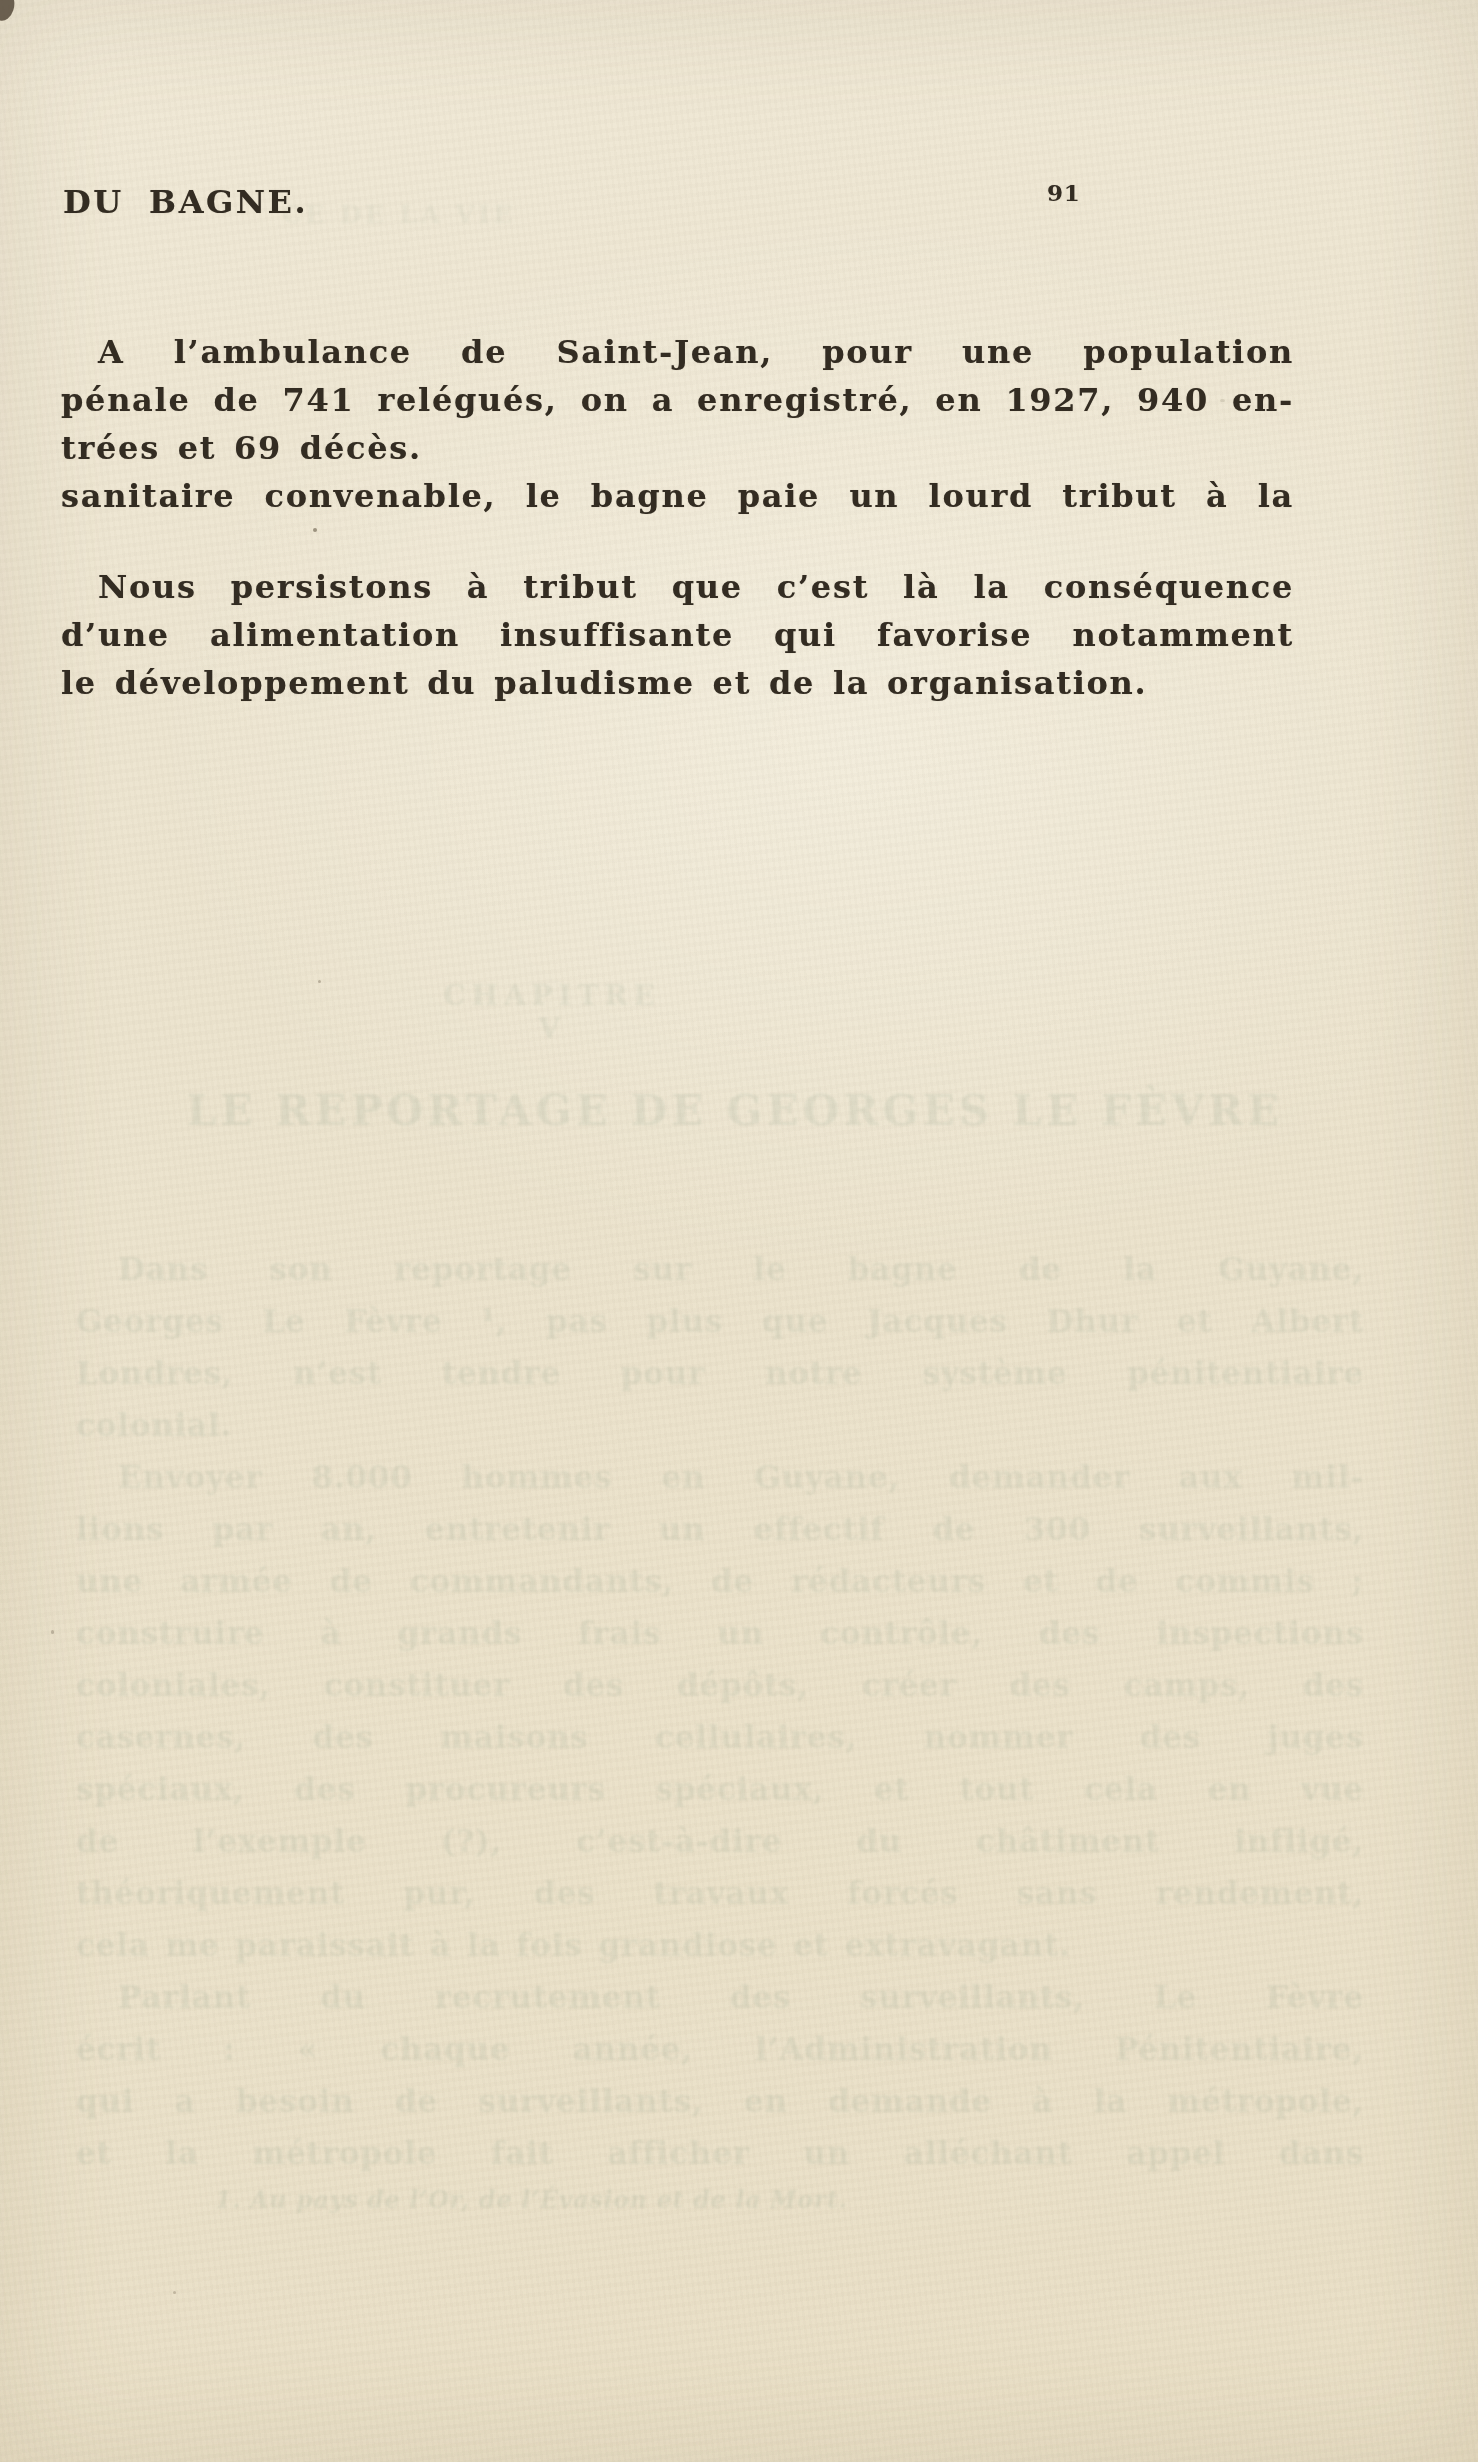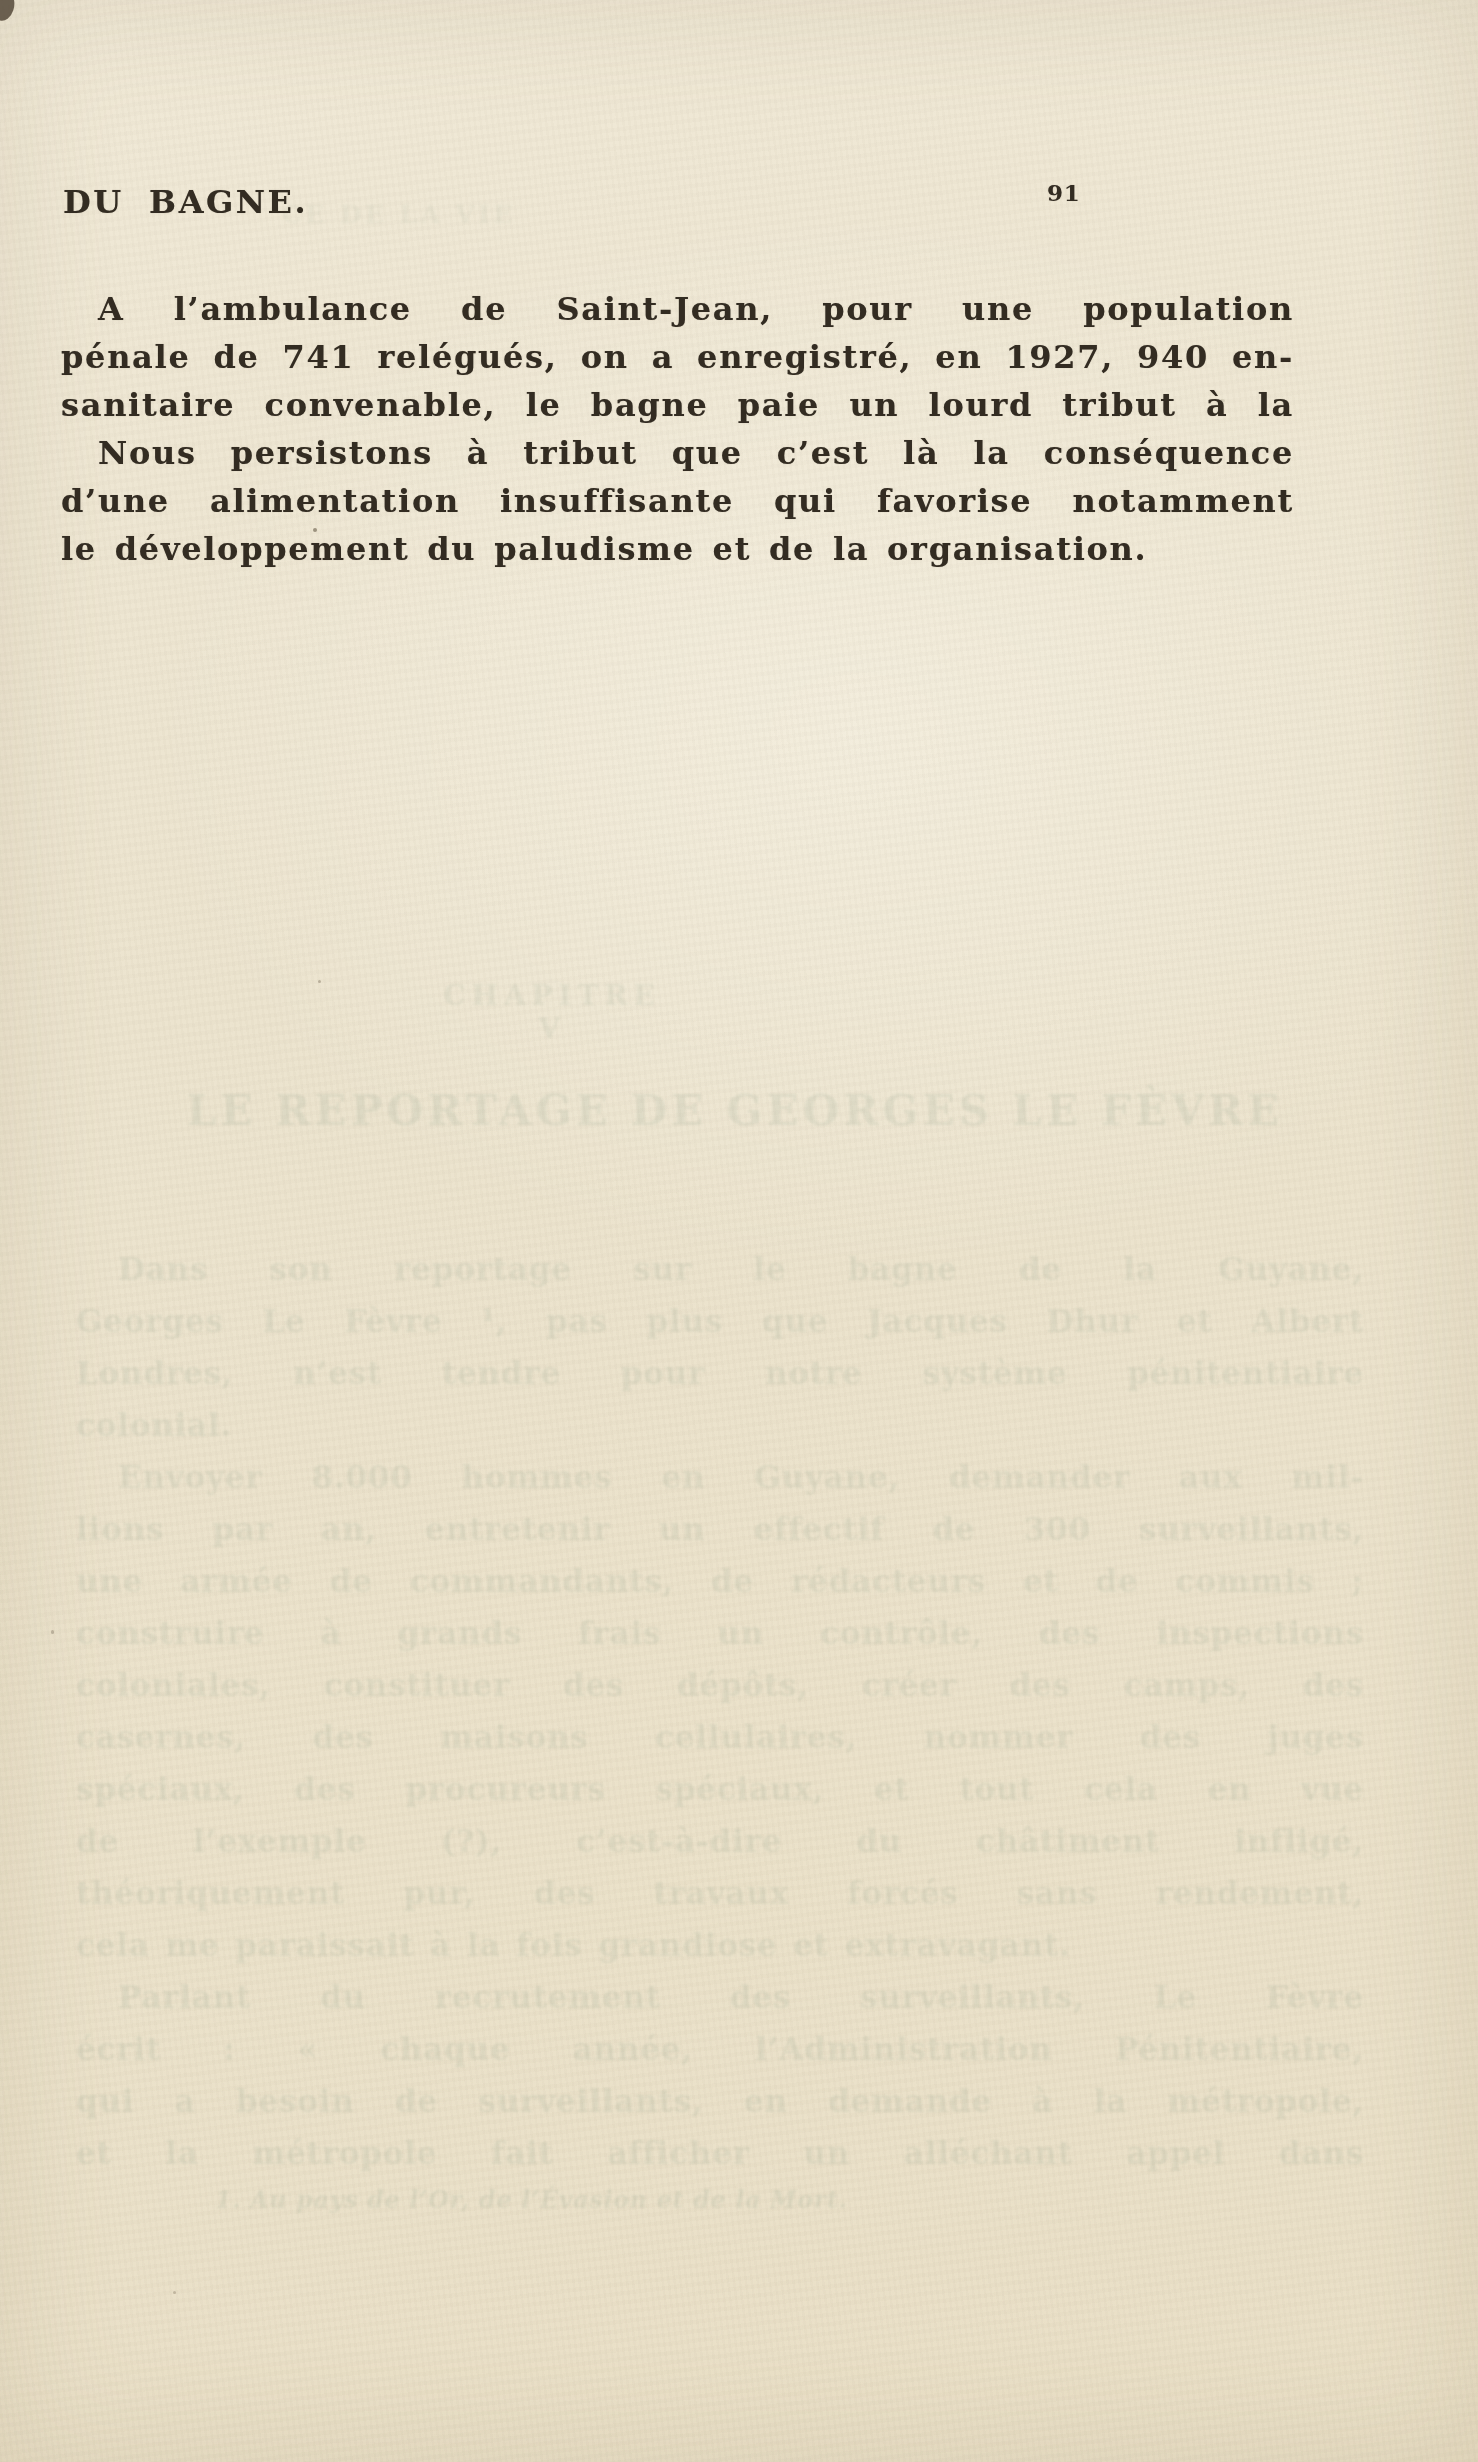--- a/index.html
+++ b/index.html
@@ -39,21 +39,21 @@
   }
   .line{
     height:48px;line-height:48px;
     font-size:32px;font-weight:700;
     letter-spacing:1.7px;word-spacing:5px;
     color:#332c22;
     text-shadow:0 0 0.8px rgba(51,44,34,0.32);
     text-align:justify;text-align-last:justify;
     white-space:nowrap;
   }
-  .line.indent{padding-left:37px;}
+  .line.indent{padding-left:37px;margin-top:43px;}
   .line.last{text-align-last:left;white-space:normal;}
   
   .ghost{position:absolute;color:#7e947f;filter:blur(1px);pointer-events:none;}
   .ghost-running-head{
     left:282px;top:200px;font-size:25px;font-weight:700;letter-spacing:3.4px;
     opacity:0.07;
   }
   .ghost-chapter{
     left:434px;top:979px;width:236px;text-align:center;
     font-size:28px;font-weight:700;letter-spacing:5.9px;opacity:0.11;
@@ -128,19 +128,20 @@
       <div class="ghost-line">et la métropole fait afficher un alléchant appel dans</div>
     </div>
   <div class="ghost ghost-footnote">1. Au pays de l’Or, de l’Évasion et de la Mort.</div>
 
   <div class="running-title ink">DU BAGNE.</div>
   <div class="page-number ink">91</div>
 
   <div class="textblock" id="bodyText">
       <div class="line indent">A l’ambulance de Saint-Jean, pour une population</div>
       <div class="line">pénale de 741 relégués, on a enregistré, en 1927, 940 en-</div>
+      <div class="line last">trées et 69 décès.</div>
       <div class="line">sanitaire convenable, le bagne paie un lourd tribut à la</div>
       <div class="line indent">Nous persistons à tribut que c’est là la conséquence</div>
       <div class="line">d’une alimentation insuffisante qui favorise notamment</div>
       <div class="line last">le développement du paludisme et de la organisation.</div>
     </div>
 </div>
 
 
 </body></html>

